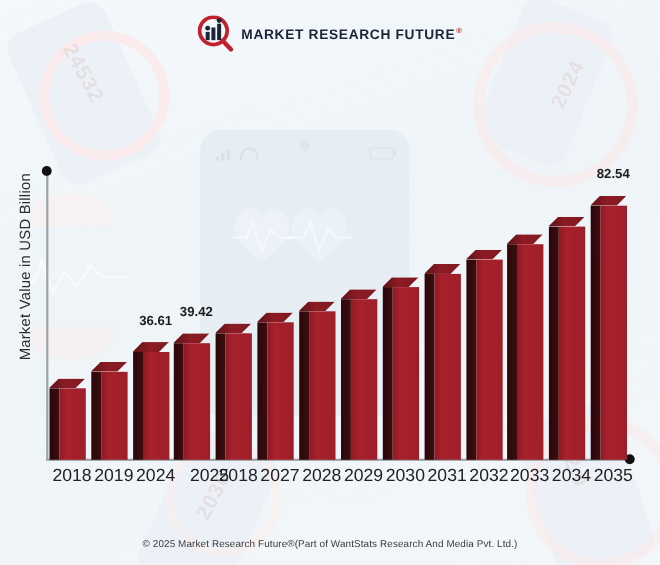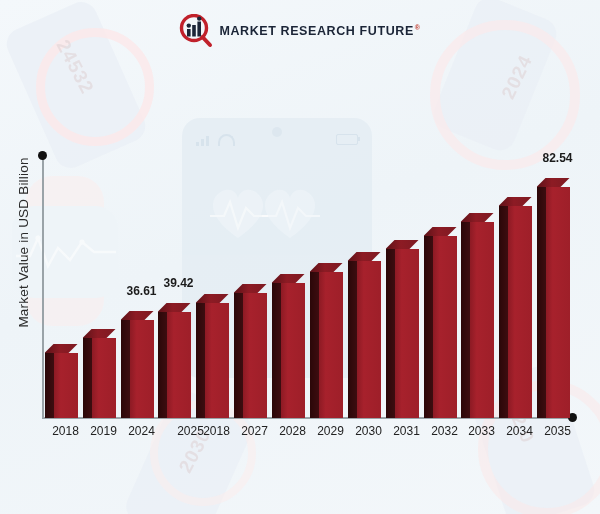--- a/index.html
+++ b/index.html
@@ -90,21 +90,21 @@
   .plot{position:absolute;left:42px;top:150px;width:530px;height:268px;}
   .bar{position:absolute;bottom:0;}
   .bar .front{position:absolute;left:0;bottom:0;width:100%;
     background:linear-gradient(90deg,#8d1a24 0%,#a7212c 28%,#9e1f29 100%);}
   .bar .side{position:absolute;left:-9px;bottom:0;width:9px;
     background:linear-gradient(90deg,#2b0708 0%,#3d0d10 100%);}
   .bar .top{position:absolute;left:-9px;width:calc(100% + 9px);height:9px;
     background:linear-gradient(90deg,#5d1218 0%,#8d1b24 45%,#7d1a22 100%);
     clip-path:polygon(0 100%, 9px 0, 100% 0, calc(100% - 9px) 100%);}
   .blabel{position:absolute;font-size:12px;font-weight:700;color:#1c1c1c;text-align:center;white-space:nowrap;}
-  .xtick{position:absolute;top:424px;font-size:12px;color:#222;text-align:center;}
+  .xtick{position:absolute;top:424px;font-size:16px;color:#222;text-align:center;}
 
   
   .source{position:absolute;left:34px;top:458px;font-size:14.5px;color:#1b1b1b;}
   .copy{position:absolute;left:0;right:0;top:489px;text-align:center;font-size:9px;color:#3b3b3b;letter-spacing:.1px;}
 </style>
 </head>
 <body>
 
 <div class="page">
 
@@ -263,13 +263,14 @@
         <div class="xtick" style="left: 424.5px; width: 40px;">2032</div>
         <div class="xtick" style="left: 461.5px; width: 40px;">2033</div>
         <div class="xtick" style="left: 499.5px; width: 40px;">2034</div>
         <div class="xtick" style="left: 537.5px; width: 40px;">2035</div>
       </div>
   <div class="blabel" style="left: 111.5px; top: 284px; width: 60px;">36.61</div>
       <div class="blabel" style="left: 148.5px; top: 276px; width: 60px;">39.42</div>
       <div class="blabel" style="left: 527.5px; top: 151px; width: 60px;">82.54</div>
     </div>
 
+  <div class="copy">© 2025 Market Research Future®(Part of WantStats Research And Media Pvt. Ltd.)</div>
 </div>
 
 </body></html>

